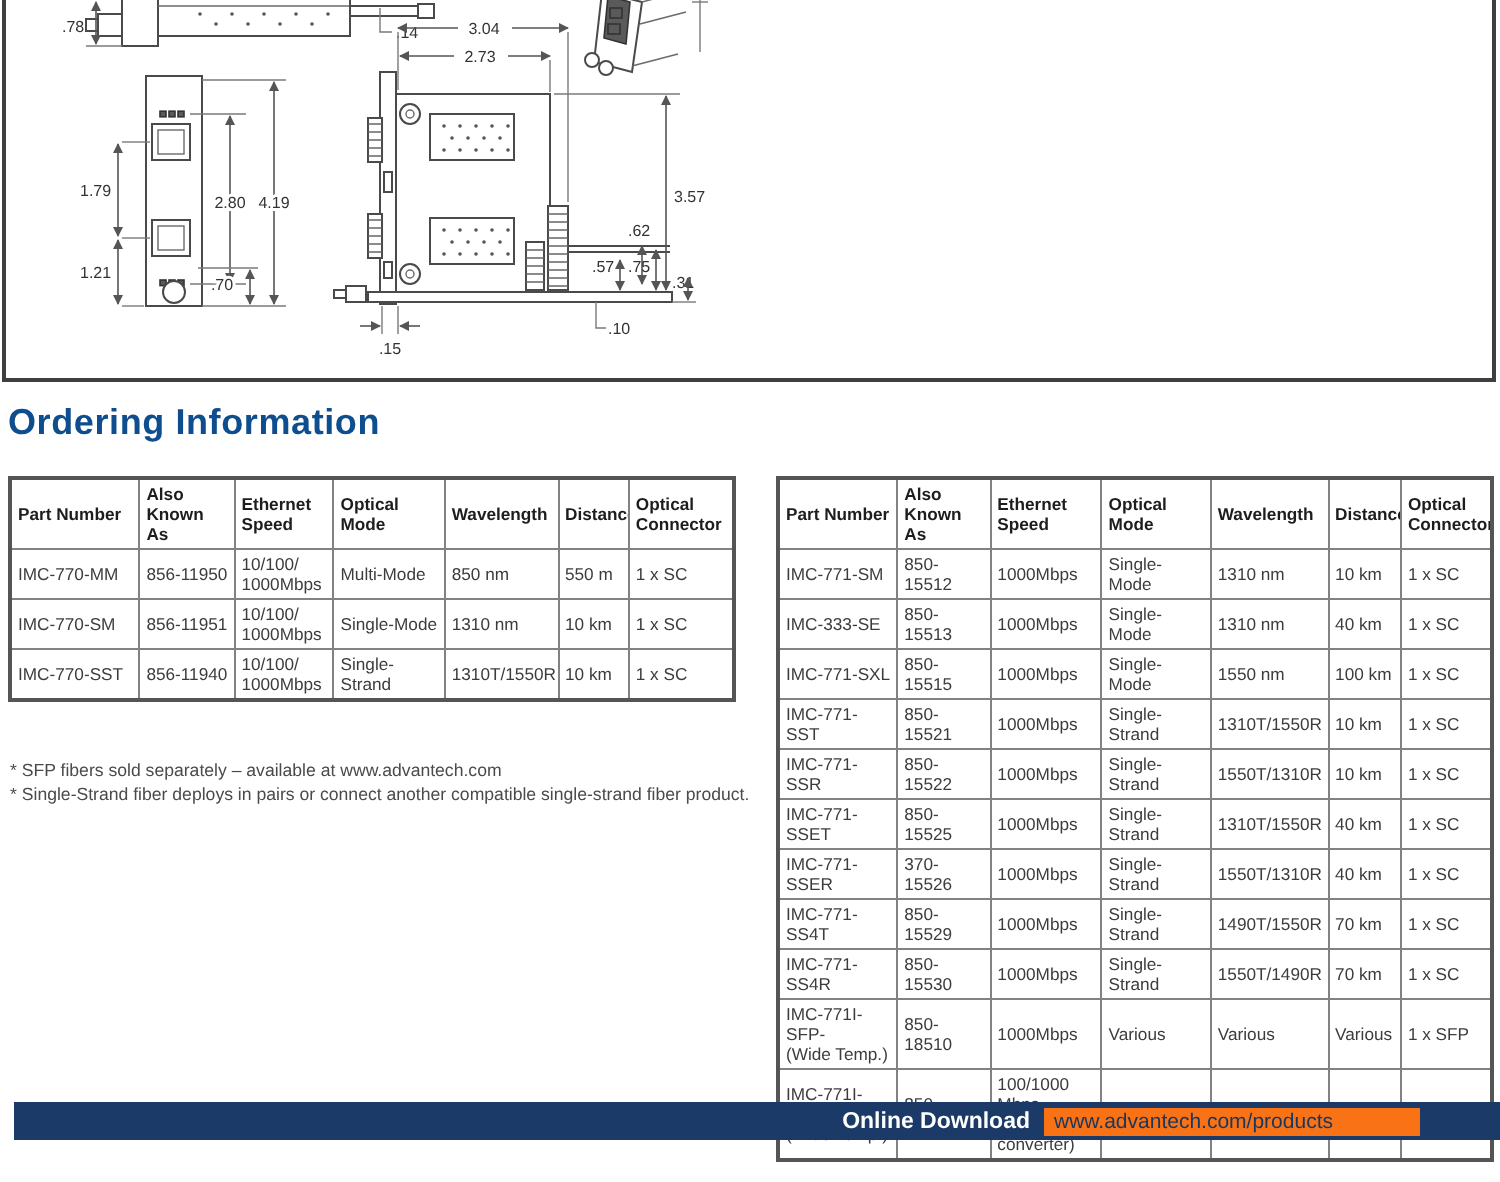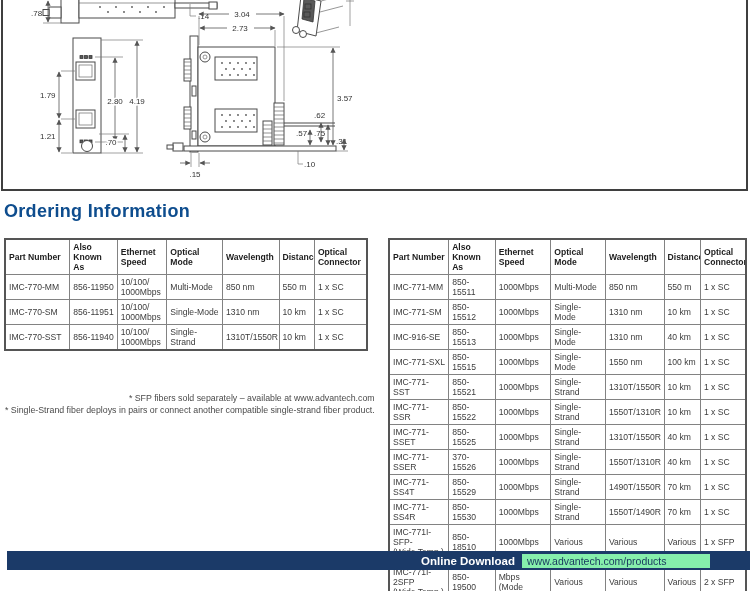--- a/index.html
+++ b/index.html
@@ -38,31 +38,31 @@
     border:1px solid #828282;padding:2px 3px;text-align:left;
     vertical-align:middle;white-space:pre-line;overflow:hidden;
   }
   table.ord th{font-weight:bold;color:#1d1d1d;height:25px;}
   .tbl-left{left:4px;top:238px;width:364px;}
   .tbl-left td{height:18px;}
   .tbl-right{left:388px;top:238px;width:359px;}
   .tbl-right td{height:10px;}
   
   .footnotes{
-    position:absolute;left:5px;top:393px;font-size:8.8px;line-height:11.5px;color:#4a4a4a;text-align:right;
+    position:absolute;left:5px;top:380px;font-size:8.8px;line-height:11.5px;color:#4a4a4a;
   }
   
   .footer-bar{
     position:absolute;left:7px;top:551px;width:743px;height:19px;
     background:#1b3a68;display:flex;align-items:center;
     justify-content:flex-end;padding-right:40px;box-sizing:border-box;gap:7px;
   }
   .footer-label{color:#ffffff;font-weight:bold;font-size:11.5px;white-space:nowrap;}
   .url-box{
-    background:#86efac;width:178px;height:14px;display:flex;align-items:center;
+    background:#f97316;width:178px;height:14px;display:flex;align-items:center;
     padding:0 5px;font-size:10.5px;color:#17375e;
   }
 </style>
 </head>
 <body>
 
 <div class="drawing-box">
   <svg width="743" height="189" viewBox="0 0 743 189">
     <defs>
       <marker id="ar" viewBox="0 0 10 10" refX="9" refY="5" markerWidth="6.5" markerHeight="6.5" orient="auto-start-reverse">
@@ -314,39 +314,30 @@
         <th>Optical
 Mode</th>
         <th>Wavelength</th>
         <th>Distance</th>
         <th>Optical
 Connector</th>
       </tr>
     </thead>
     <tbody>
       <tr>
-        <td>IMC-771-MM</td>
-        <td>850-15511</td>
-        <td>1000Mbps</td>
-        <td>Multi-Mode</td>
-        <td>850 nm</td>
-        <td>550 m</td>
-        <td>1 x SC</td>
-      </tr>
-      <tr>
         <td>IMC-771-SM</td>
         <td>850-15512</td>
         <td>1000Mbps</td>
         <td>Single-Mode</td>
         <td>1310 nm</td>
         <td>10 km</td>
         <td>1 x SC</td>
       </tr>
       <tr>
-        <td>IMC-916-SE</td>
+        <td>IMC-333-SE</td>
         <td>850-15513</td>
         <td>1000Mbps</td>
         <td>Single-Mode</td>
         <td>1310 nm</td>
         <td>40 km</td>
         <td>1 x SC</td>
       </tr>
       <tr>
         <td>IMC-771-SXL</td>
         <td>850-15515</td>

